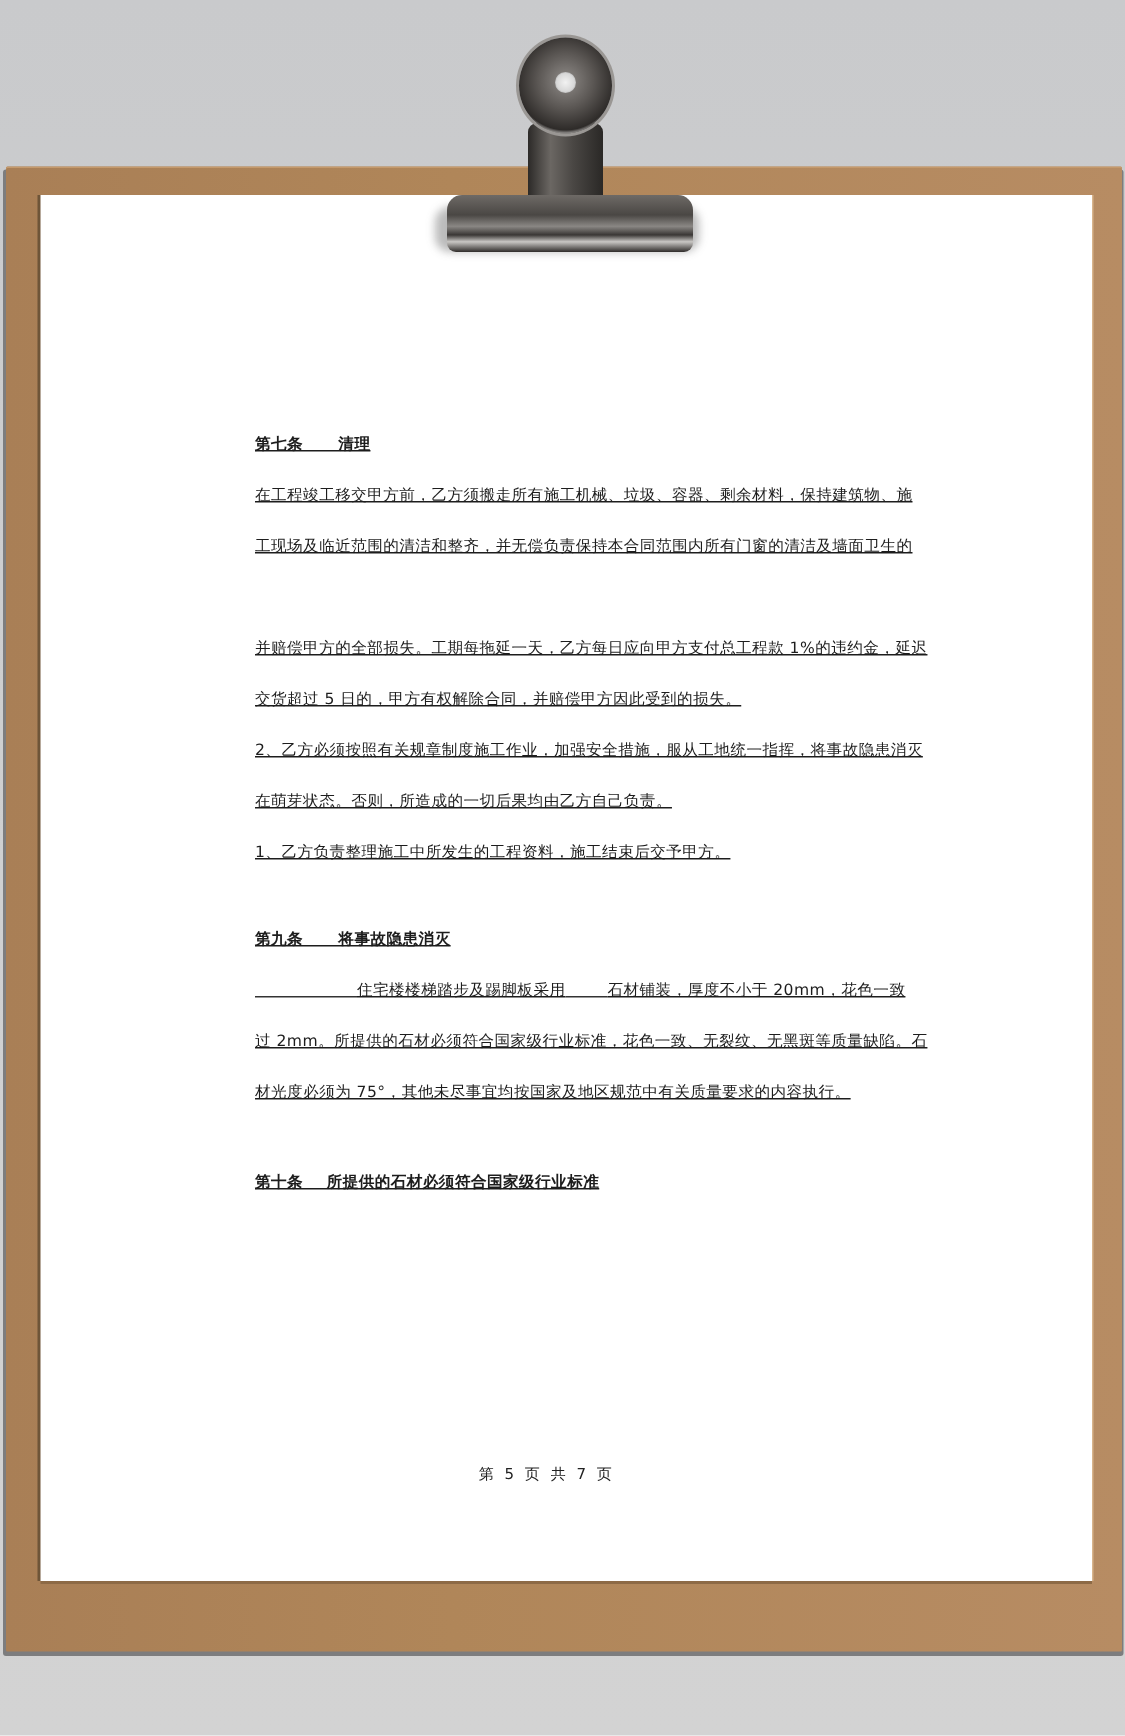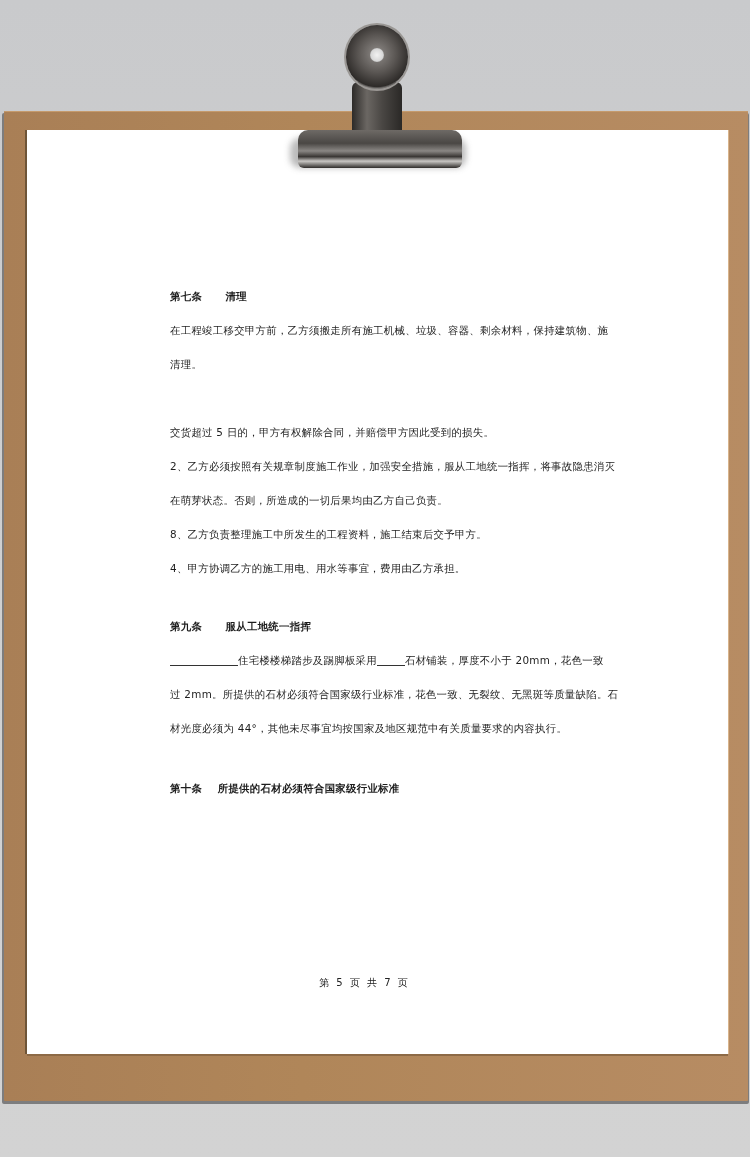--- a/index.html
+++ b/index.html
@@ -18,21 +18,21 @@
     border-radius: 1px;
     box-shadow: inset 0 1px 0 #c59a6c;
   }
   .paper {
     position: absolute; left: 27px; top: 130px; width: 701px; height: 924px;
     background: #ffffff;
     box-shadow: -2px 0 0 #6e5538, 0 2px 0 #8d6a46, 1px 0 0 #d8b48c;
   }
   .doc {
     position: absolute; left: 170px; top: 286px; width: 412px;
-    color: #1d1d1d; font-size: 10.4px; letter-spacing: 0.3px;
+    color: #1d1d1d; font-size: 10.4px; letter-spacing: 0.3px; text-decoration: underline;
   }
   .heading { font-weight: bold; height: 20px; line-height: 20px; white-space: pre; }
   .line { height: 34px; line-height: 34px; white-space: nowrap; }
   .blank { display: inline-block; border-bottom: 1px solid #333; height: 12px; vertical-align: -2px; }
   .footer {
     position: absolute; left: 0; width: 729px; top: 976px; text-align: center;
     font-size: 10px; color: #222; letter-spacing: 2px;
   }
   
   .clip { position: absolute; left: 286px; top: 20px; width: 180px; height: 152px; }
@@ -65,38 +65,38 @@
 
 <div class="board-shadow"></div>
 <div class="board"></div>
 
 <div class="paper"></div>
 
 <div class="doc">
 
   <div class="heading">第七条      清理</div>
   <div class="line" style="margin-top:7px">在工程竣工移交甲方前，乙方须搬走所有施工机械、垃圾、容器、剩余材料，保持建筑物、施</div>
-  <div class="line">清理。</div>
+  <div class="line">工现场及临近范围的清洁和整齐，并无偿负责保持本合同范围内所有门窗的清洁及墙面卫生的</div>
 
   <div style="height:34px"></div>
 
+  <div class="line">并赔偿甲方的全部损失。工期每拖延一天，乙方每日应向甲方支付总工程款 1%的违约金，延迟</div>
   <div class="line">交货超过 5 日的，甲方有权解除合同，并赔偿甲方因此受到的损失。</div>
   <div class="line">2、乙方必须按照有关规章制度施工作业，加强安全措施，服从工地统一指挥，将事故隐患消灭</div>
   <div class="line">在萌芽状态。否则，所造成的一切后果均由乙方自己负责。</div>
-  <div class="line">8、乙方负责整理施工中所发生的工程资料，施工结束后交予甲方。</div>
-  <div class="line">4、甲方协调乙方的施工用电、用水等事宜，费用由乙方承担。</div>
+  <div class="line">1、乙方负责整理施工中所发生的工程资料，施工结束后交予甲方。</div>
 
   <div style="height:31px"></div>
 
-  <div class="heading">第九条      服从工地统一指挥</div>
+  <div class="heading">第九条      将事故隐患消灭</div>
   <div class="line" style="margin-top:7px">
     <span class="blank" style="width:68px"></span><span>住宅楼楼梯踏步及踢脚板采用</span><span class="blank" style="width:28px"></span><span>石材铺装，厚度不小于 20mm，花色一致</span>
   </div>
   <div class="line">过 2mm。所提供的石材必须符合国家级行业标准，花色一致、无裂纹、无黑斑等质量缺陷。石</div>
-  <div class="line">材光度必须为 44°，其他未尽事宜均按国家及地区规范中有关质量要求的内容执行。</div>
+  <div class="line">材光度必须为 75°，其他未尽事宜均按国家及地区规范中有关质量要求的内容执行。</div>
 
   <div style="height:33px"></div>
 
   <div class="heading">第十条    所提供的石材必须符合国家级行业标准</div>
 </div>
 
 <div class="footer">第 5 页 共 7 页</div>
 
 <div class="clip">
   <div class="clip-shadow"></div>

